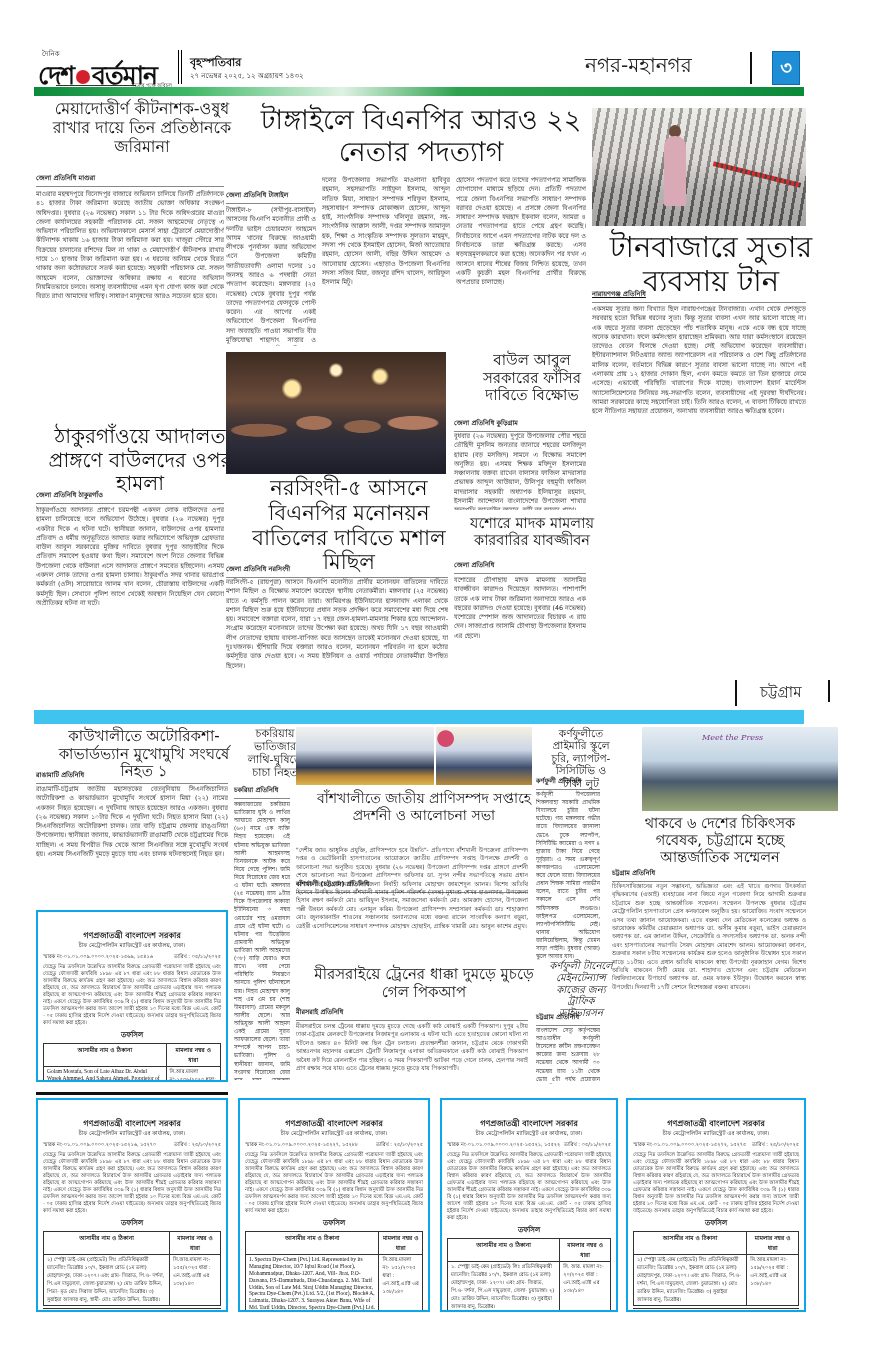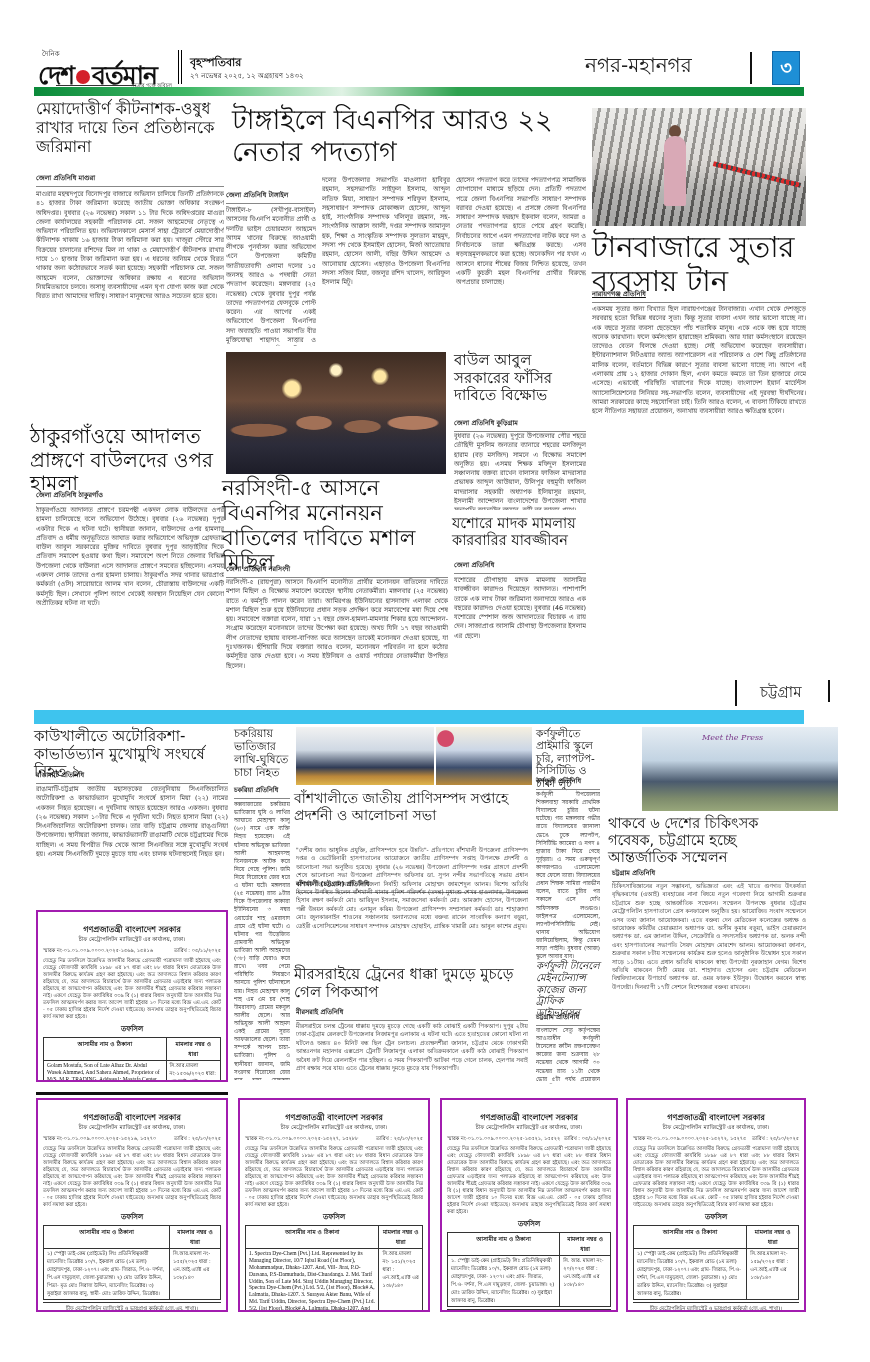--- a/index.html
+++ b/index.html
@@ -17,21 +17,21 @@
   .date-full { left: 190px; top: 70px; font-size: 7px; font-family: "DejaVu Sans", sans-serif; }
   .section-name { left: 585px; top: 50px; font-size: 20px; font-family: "DejaVu Sans", sans-serif; color: #222; }
   .section-sep { left: 750px; top: 52px; width: 2px; height: 32px; background: #111; }
   .page-num { left: 772px; top: 51px; width: 28px; height: 34px; background: #1e8fd6; border: 1px solid #1068a8; color: #fff; font-size: 18px; text-align: center; line-height: 32px; font-family: "DejaVu Sans", sans-serif; font-weight: bold; }
   .green-bar { left: 34px; top: 87px; width: 770px; height: 9px; background: linear-gradient(90deg, #0b8a3a 0%, #3fb866 20%, #dff2e4 40%, #2ea24f 55%, #0b8a3a 100%); }
   .blue-bar { left: 34px; top: 710px; width: 770px; height: 14px; background: #3ec4ee; }
   .sec2-name { left: 760px; top: 680px; font-size: 15px; font-family: "DejaVu Sans", sans-serif; color: #222; }
   .sec2-sepL { left: 735px; top: 680px; width: 2px; height: 26px; background: #111; }
   .sec2-sepR { left: 828px; top: 680px; width: 2px; height: 22px; background: #111; }
 
-  .headline { font-family: "DejaVu Sans", sans-serif; text-align: left; line-height: 1.18; color: #111; }
+  .headline { font-family: "DejaVu Sans", sans-serif; text-align: center; line-height: 1.18; color: #111; margin-left: 12px; }
   .byline { font-size: 6.5px; font-weight: bold; border-bottom: 1px solid #888; padding-bottom: 2px; font-family: "DejaVu Sans", sans-serif; }
   .body-text { font-size: 6.4px; line-height: 1.45; text-align: justify; color: #222; font-family: "DejaVu Sans", sans-serif; }
 
   .photo { overflow: hidden; }
   .ph-factory { background:
       repeating-linear-gradient(100deg, rgba(255,255,255,0.5) 0 6px, rgba(80,80,80,0.4) 6px 9px),
       linear-gradient(180deg, #d9d9d4 0%, #b9b4ad 45%, #6c6a66 70%, #4a4a48 100%); }
   .ph-man { position: absolute; left: 72px; top: 28px; width: 22px; height: 70px; background: #d9a9b6; border-radius: 10px 10px 2px 2px; }
   .ph-man-head { position: absolute; left: 77px; top: 17px; width: 12px; height: 13px; background: #6b4b3b; border-radius: 50%; }
   .ph-red { position: absolute; left: 120px; top: 64px; width: 90px; height: 5px; background: repeating-linear-gradient(90deg, #d82a2a 0 3px, #444 3px 5px); transform: rotate(14deg); }
@@ -42,21 +42,21 @@
   .ph-bodies { position: absolute; bottom: 0; left: 0; right: 0; height: 60%; background:
       radial-gradient(ellipse at 15% 40%, #8a5e47 0 10%, transparent 11%),
       radial-gradient(ellipse at 40% 30%, #a27157 0 9%, transparent 10%),
       radial-gradient(ellipse at 62% 35%, #8d624b 0 9%, transparent 10%),
       radial-gradient(ellipse at 85% 30%, #b07b60 0 9%, transparent 10%),
       linear-gradient(180deg, transparent 0%, #2c2c3a 60%, #1d1d28 100%); }
   .ph-meeting { background: linear-gradient(180deg, #f2f2f2 0%, #cfd8e3 40%, #2f3b55 70%, #b9863a 85%, #e0b54c 100%); }
   .ph-meeting2 { background: linear-gradient(180deg, #e6edf3 0%, #c2d3e2 40%, #4a5a6e 65%, #7d8b6c 85%, #98a77b 100%); margin-left: 32px; }
   .ph-event { background: radial-gradient(circle at 10% 20%, #d44a6a 0 8%, transparent 9%), linear-gradient(180deg, #f6f0e0 0%, #cbd6e6 40%, #3c4d6c 70%, #b98a3b 100%); }
 
-  .notice { border: 2px solid #a21caf; background: #fff; padding: 11px 5px; }
+  .notice { border: 2px solid #0ea5e9; background: #fff; padding: 17px 5px; }
   .notice-title { font-size: 8px; font-weight: bold; text-align: center; font-family: "DejaVu Sans", sans-serif; }
   .notice-sub { font-size: 5.5px; text-align: center; font-family: "DejaVu Sans", sans-serif; margin-bottom: 3px; }
   .notice-ref { font-size: 5px; display: flex; justify-content: space-between; font-family: "DejaVu Sans", sans-serif; margin-bottom: 2px; }
   .notice-body { font-size: 5px; line-height: 1.4; text-align: justify; font-family: "DejaVu Sans", sans-serif; color: #222; }
   .notice-tfl { font-size: 7px; font-weight: bold; text-align: center; margin: 3px 0 2px; font-family: "DejaVu Sans", sans-serif; }
   .notice-table { width: 100%; border-collapse: collapse; font-size: 5px; font-family: "DejaVu Sans", sans-serif; }
   .notice-table th, .notice-table td { border: 1px solid #333; padding: 1px 3px; vertical-align: top; }
   .notice-table th { font-weight: bold; font-size: 5.8px; }
   .notice-table td.en { font-family: "Liberation Serif", serif; font-size: 5.5px; line-height: 1.25; }
   .notice-foot { font-size: 5px; text-align: center; border-top: 1px solid #333; padding-top: 2px; margin-top: 2px; font-family: "DejaVu Sans", sans-serif; }

